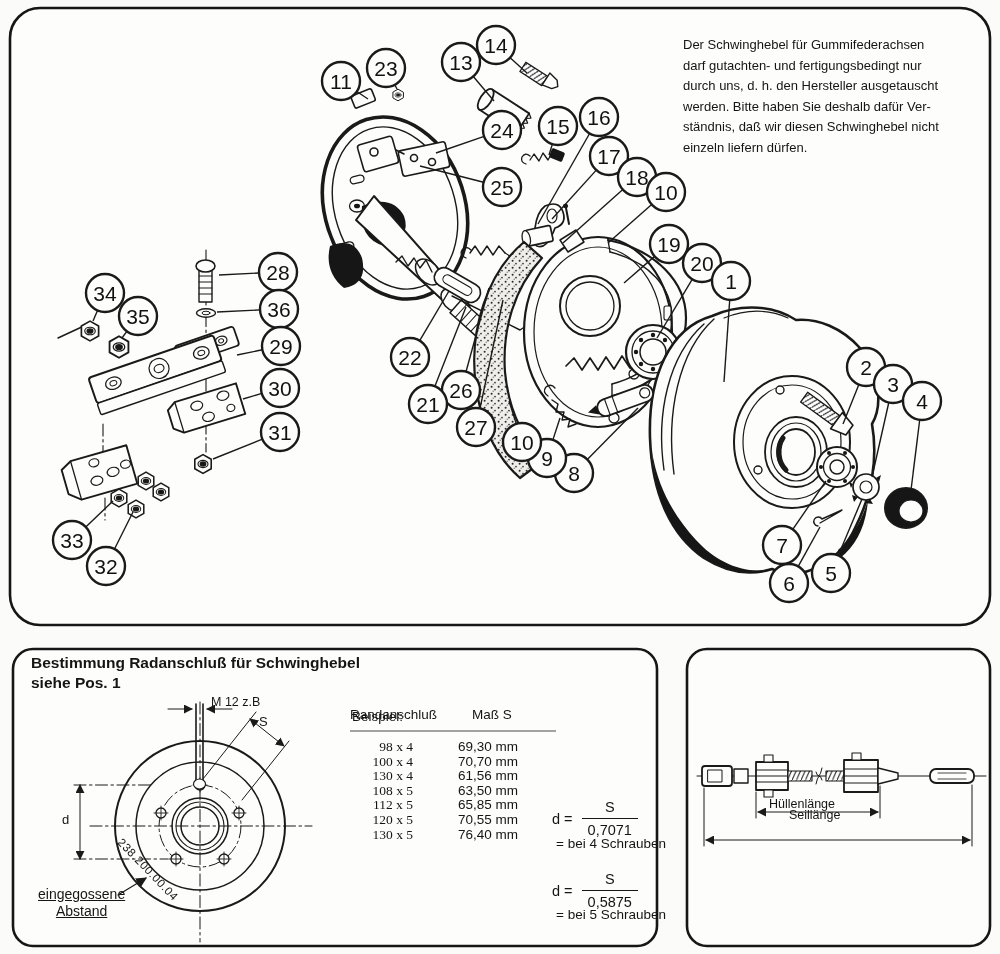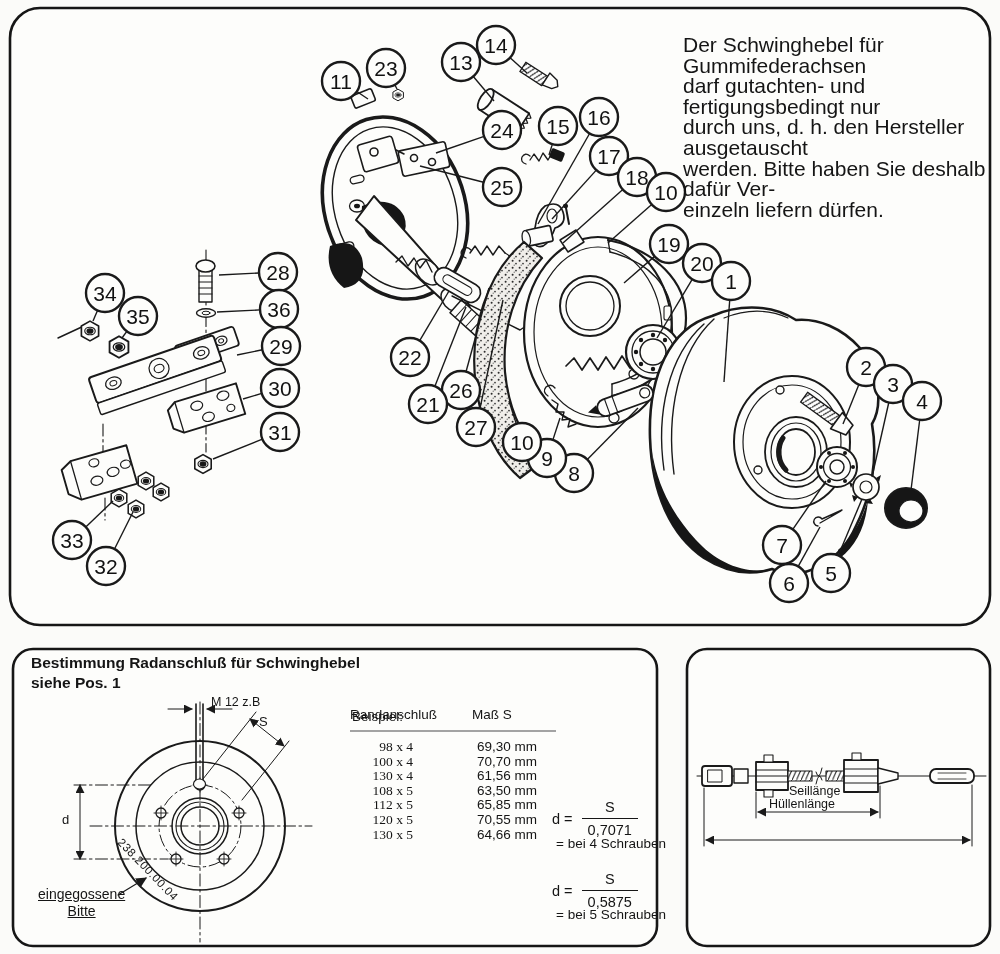--- a/index.html
+++ b/index.html
@@ -8,30 +8,30 @@
   svg.art{position:absolute;left:0;top:0;}
   .panel{fill:#fdfdfb;stroke:#161616;stroke-width:2.6;}
   .draw{stroke:#1a1a1a;fill:none;stroke-linecap:round;stroke-linejoin:round;}
   .f{fill:#fdfdfb;}
   .ink{fill:#161616;stroke:none;}
   .dd{stroke-dasharray:12 3.5 2.5 3.5;}
   .leader{stroke:#1a1a1a;stroke-width:1.4;fill:none;}
   .co-circle{fill:#fdfdfb;stroke:#1a1a1a;stroke-width:2.4;}
   .co-num{font:400 21px "Liberation Sans",sans-serif;fill:#111;text-anchor:middle;}
   .olay{position:absolute;}
-  .note{left:683px;top:35px;width:306px;font-size:21px;line-height:20.6px;font-weight:400;}
+  .note{left:683px;top:35px;width:306px;font-size:13px;line-height:20.6px;font-weight:400;}
   .ptitle{font-weight:bold;font-size:15.5px;line-height:19.5px;}
   .t-wheel{left:31px;top:653px;}
   .t-cable{left:707px;top:653px;}
   .beispiel{left:352px;top:687px;font-size:13.5px;margin-top:22px;}
   .wtable{left:350px;top:707px;border-collapse:collapse;font-size:13.5px;position:absolute;}
   .wtable th{font-weight:400;text-align:left;border-bottom:2px solid #a3a3a3;padding:0 0 8px 0;}
   .wtable th.h1{width:96px;}
   .wtable th.h2{width:84px;padding-left:26px;}
-  .wtable td{padding:0;line-height:14.6px;text-align:center;}
+  .wtable td{padding:0;line-height:14.6px;}
   .wtable td.c1{text-align:right;padding-right:33px;font-family:Liberation Serif, serif;}
   .wtable td.c2{padding-left:12px;}
   .wtable tr.gap td{height:8px;}
   .formula{display:flex;align-items:center;gap:9px;font-size:14.5px;}
   .frac{text-align:center;display:inline-block;}
   .frac .num{display:block;padding:0 6px 3px 6px;}
   .frac .den{display:block;border-top:1.6px solid #161616;padding:3px 6px 0 6px;}
   .fnote{font-size:13.5px;}
   .footnote{left:344px;top:857px;font-size:12.8px;line-height:13.1px;width:215px;}
   .footnote .fi{padding-left:10px;}
@@ -573,20 +573,21 @@
           <text x="106" y="573.5" class="co-num">32</text>
         </g>
       </g>
 </svg>
 
 <div class="olay note">
   <div>Der Schwinghebel für Gummifederachsen</div>
   <div>darf gutachten- und fertigungsbedingt nur</div>
   <div>durch uns, d. h. den Hersteller ausgetauscht</div>
   <div>werden. Bitte haben Sie deshalb dafür Ver-</div>
+  <div>ständnis, daß wir diesen Schwinghebel nicht</div>
   <div>einzeln liefern dürfen.</div>
 </div>
 
 <div class="olay ptitle t-wheel">
   <div>Bestimmung Radanschluß für Schwinghebel</div>
   <div>siehe Pos. 1</div>
 </div>
 
 
 <div class="olay beispiel">Beispiel:</div>
@@ -621,21 +622,21 @@
         <tr>
           <td class="c1">112 x 5</td>
           <td class="c2">65,85 mm</td>
         </tr>
         <tr>
           <td class="c1">120 x 5</td>
           <td class="c2">70,55 mm</td>
         </tr>
         <tr>
           <td class="c1">130 x 5</td>
-          <td class="c2">64,66 mm</td>
+          <td class="c2">76,40 mm</td>
         </tr>
       </tbody>
 </table>
 
 <div class="olay formula" style="left:552px;top:799px;">
   <span>d =</span>
   <span class="frac">
     <span class="num">S</span>
     <span class="den">0,7071</span>
   </span>
@@ -651,19 +652,19 @@
 </div>
 <div class="olay fnote" style="left:556px;top:907px;">= bei 5 Schrauben</div>
 
 
 <div class="olay lbl" style="left:211px;top:695px;">M 12 z.B</div>
 <div class="olay lbl" style="left:259px;top:714px;font-size:13px;">S</div>
 <div class="olay lbl" style="left:62px;top:812px;font-size:13px;">d</div>
 <div class="olay cast">238.200.00.04</div>
 <div class="olay castnote">
   <div>eingegossene</div>
-  <div>Bitte</div>
+  <div>Abstand</div>
 </div>
 
 <div class="olay lbl" style="left:769px;top:797px;">Hüllenlänge</div>
-<div class="olay lbl" style="left:789px;top:784px;text-align:right;">Seillänge</div>
+<div class="olay lbl" style="left:789px;top:808px;text-align:right;">Seillänge</div>
 
 </div>
 
 </body></html>

